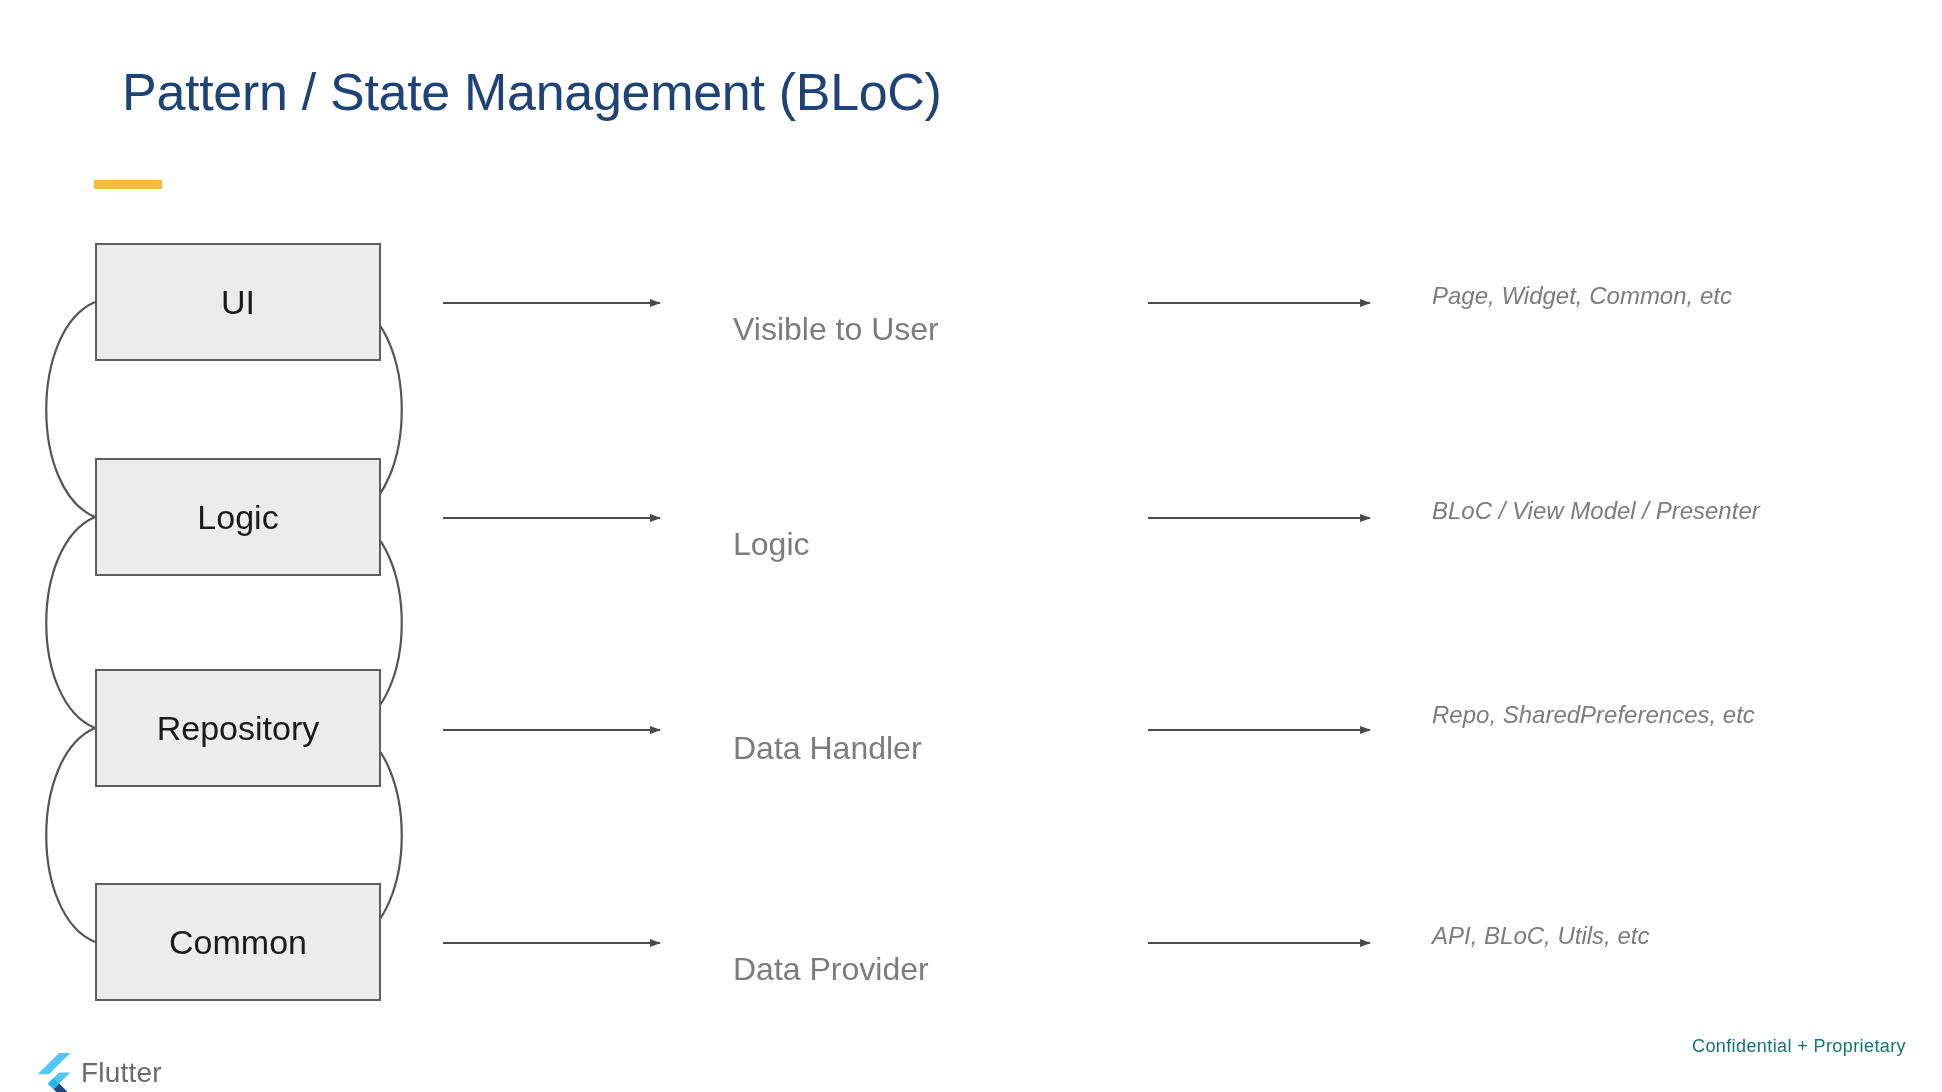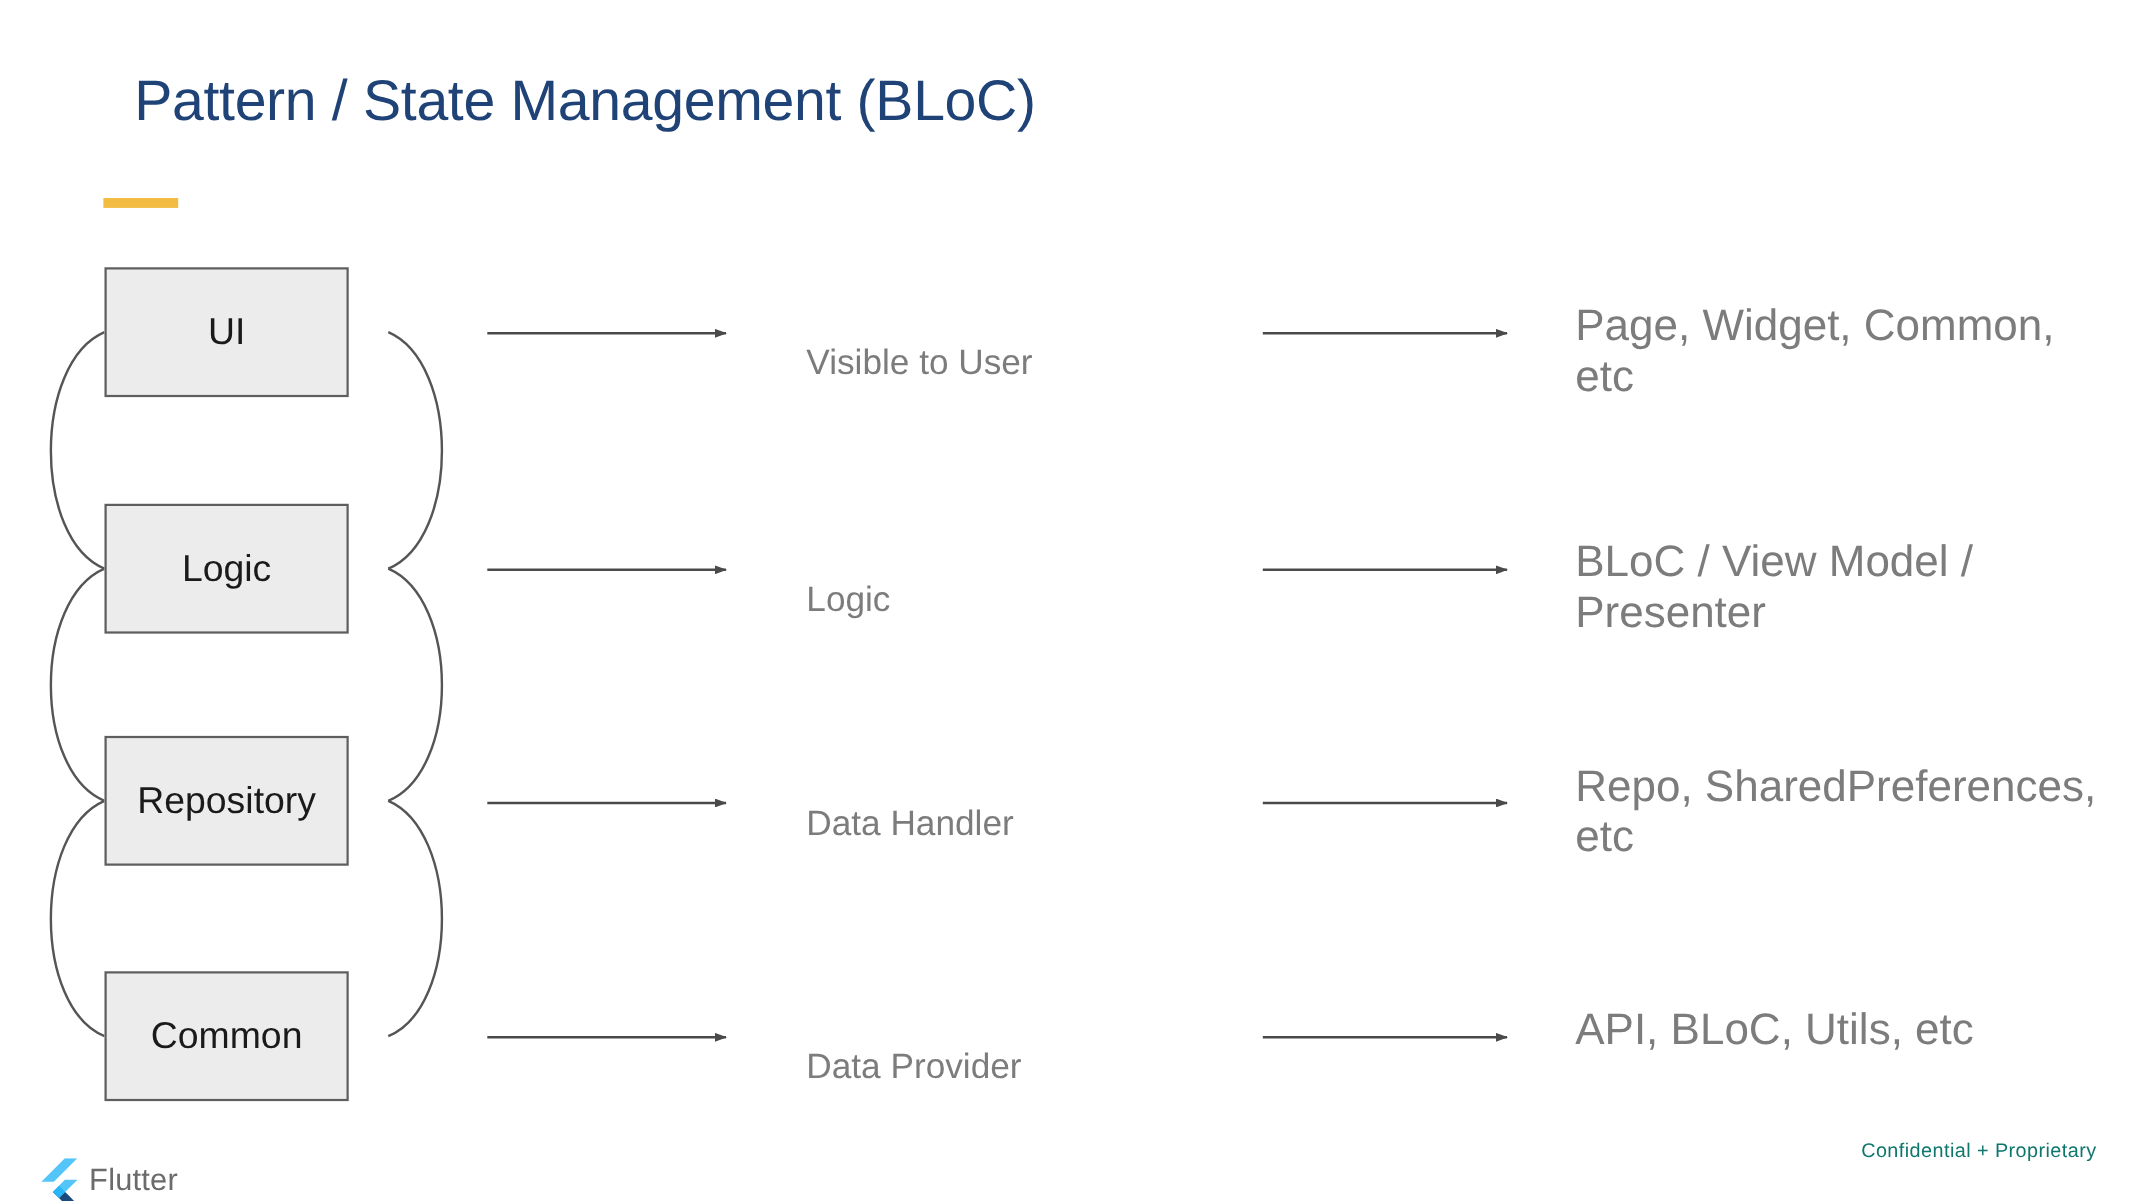--- a/index.html
+++ b/index.html
@@ -43,21 +43,21 @@
     top: 0;
     width: 1942px;
     height: 1092px;
     pointer-events: none;
   }
 
   
   .stack-box {
     position: absolute;
     left: 95px;
-    width: 222px;
+    width: 286px;
     height: 118px;
     background: #ECECEC;
     border: 2px solid #5E5E5E;
     box-sizing: border-box;
     display: flex;
     align-items: center;
     justify-content: center;
     font-size: 34px;
     color: #1A1A1A;
     font-weight: 400;
@@ -74,24 +74,25 @@
     width: 380px;
     font-size: 32px;
     color: #7C7C7C;
     line-height: 46px;
     margin-top: 33px;
   }
   .col-right {
     position: absolute;
     left: 1432px;
     width: 475px;
-    font-size: 40px;
+    font-size: 24px;
     color: #7C7C7C;
     line-height: 46px;
     font-stretch: semi-condensed;
+    font-style: italic;
   }
   .rowpos0 { top: 273px; }
   .rowpos1 { top: 488px; }
   .rowpos2 { top: 692px; }
   .rowpos3 { top: 913px; }
 
   
   #footer-brand {
     position: absolute;
     left: 36px;

